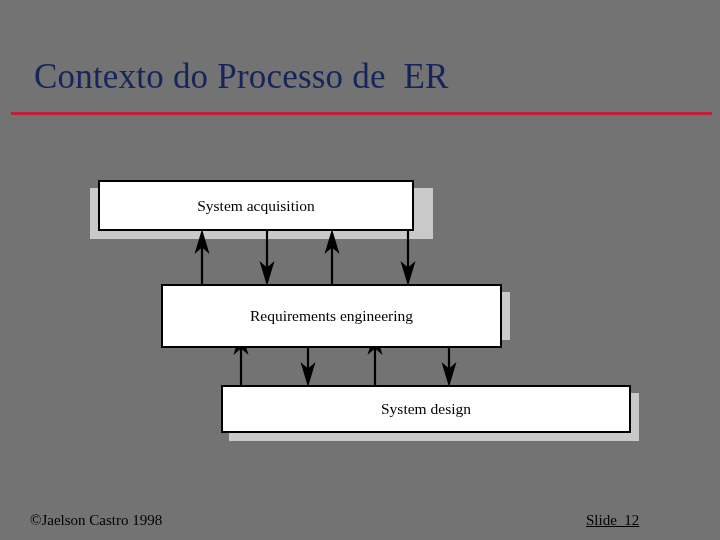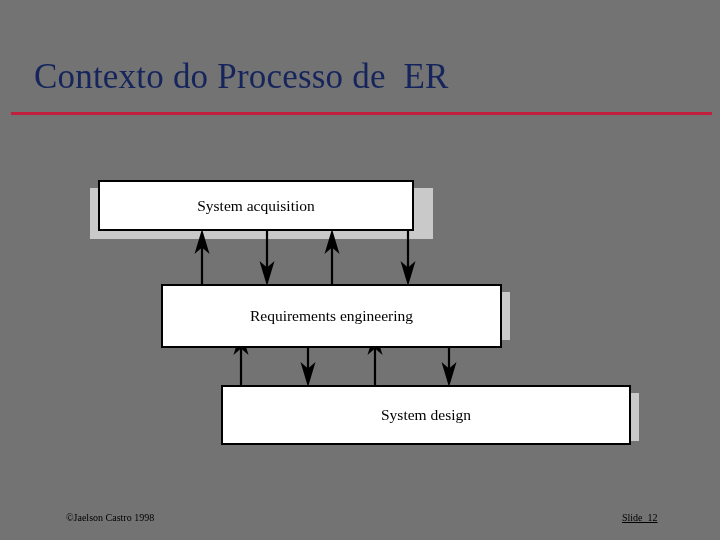--- a/index.html
+++ b/index.html
@@ -78,24 +78,23 @@
     width: 720px;
     height: 540px;
     z-index: 2;
     pointer-events: none;
   }
 
   
   .footer-text {
     position: absolute;
     font-family: "Liberation Serif", "DejaVu Serif", serif;
-    font-size: 10px;
+    font-size: 15px;
     color: #000000;
     white-space: pre;
-    margin-left: 36px;
   }
   #footer-left  { left: 30px;  top: 512px; }
   #footer-right { left: 586px; top: 512px; text-decoration: underline; }
 </style>
 </head>
 <body>
 
 <div id="slide">
 
   <div id="title">Contexto do Processo de  ER</div>
@@ -108,21 +107,21 @@
     <div class="proc-shadow" style="left:229px; top:393px; width:410px; height:48px;"></div>
 
     <div class="proc-box" style="left:82px; top:180px; width:316px; height:51px;margin-left:16px;">
       <div class="proc-label">System acquisition</div>
     </div>
 
     <div class="proc-box" style="left:161px; top:284px; width:341px; height:64px;">
       <div class="proc-label">Requirements engineering</div>
     </div>
 
-    <div class="proc-box" style="left:221px; top:385px; width:410px; height:60px;">
+    <div class="proc-box" style="left:221px; top:385px; width:410px; height:48px;">
       <div class="proc-label">System design</div>
     </div>
 
     <svg class="arrow-layer" viewBox="0 0 720 540" width="720" height="540" xmlns="http://www.w3.org/2000/svg">
 
       <g>
         <g>
           <line x1="202" y1="286" x2="202" y2="241" stroke="#000" stroke-width="2.2"></line>
           <path d="M202 229 L209.5 254 L202 247.5 L194.5 254 Z" fill="#000"></path>
         </g>

